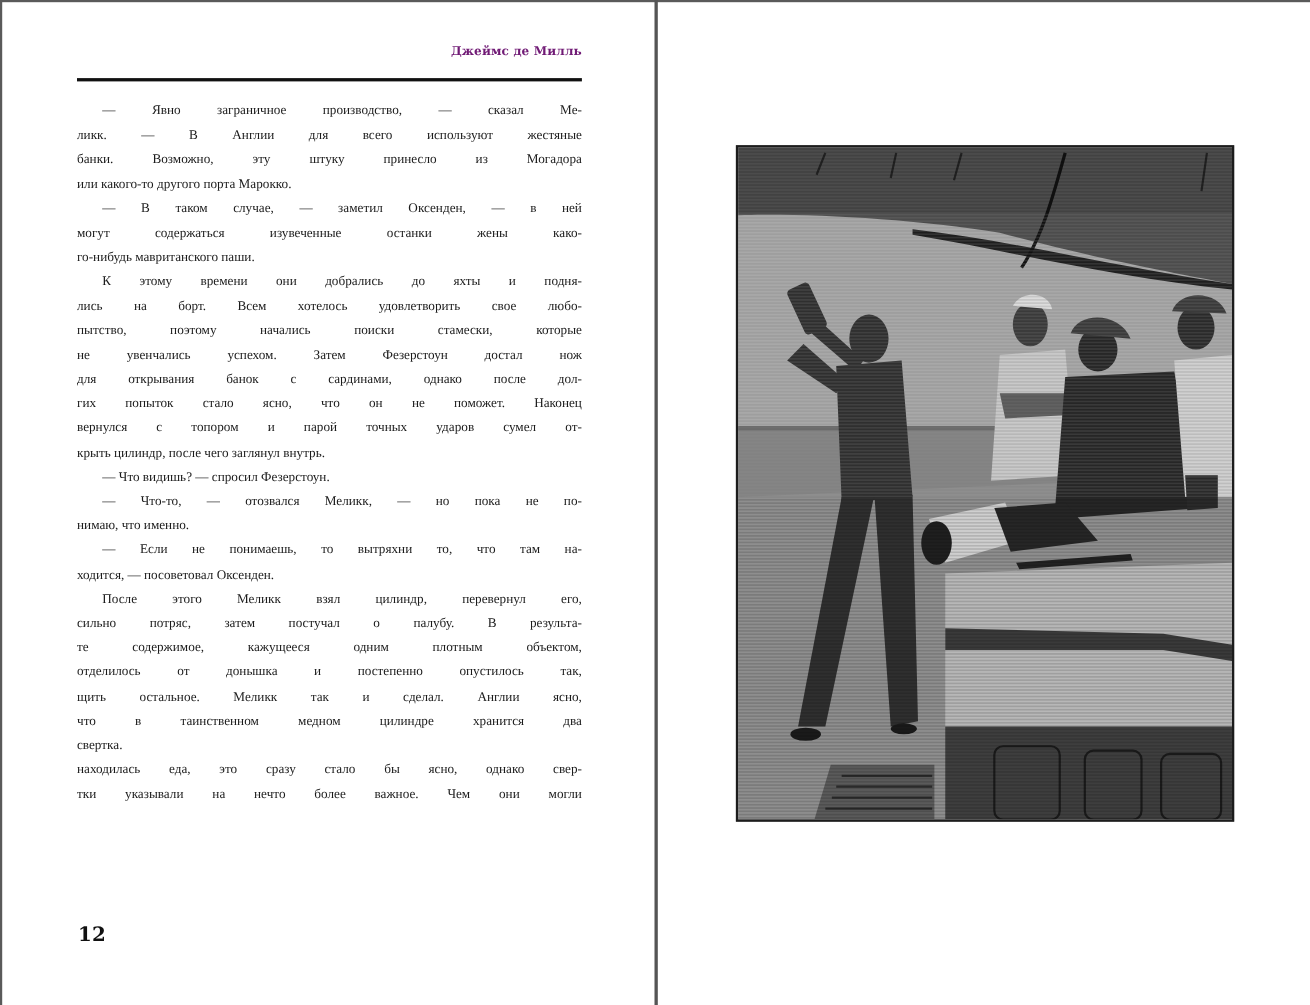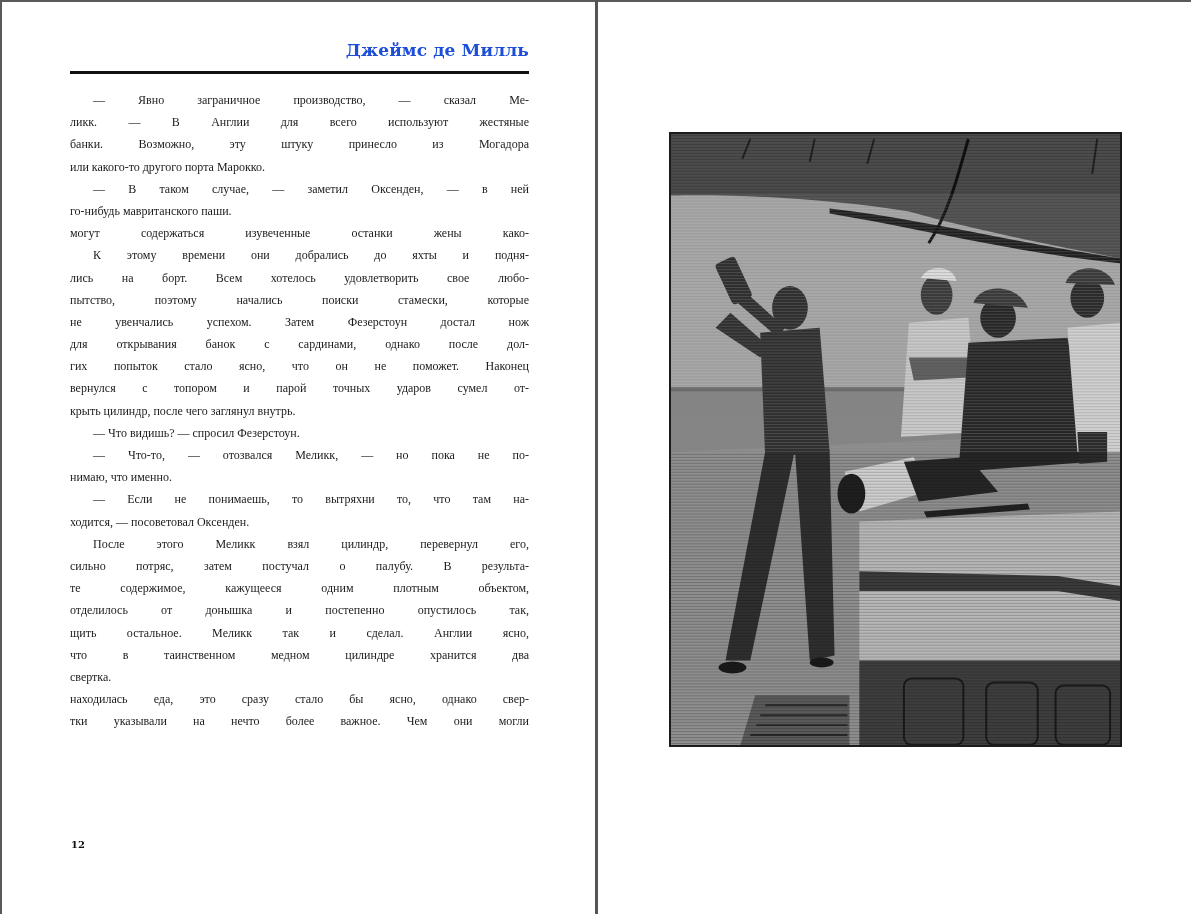--- a/index.html
+++ b/index.html
@@ -9,37 +9,37 @@
       font-family: "DejaVu Serif", "Liberation Serif", serif;
       color: #1a1a1a;
     }
     .frame-top { position: absolute; left: 0; top: 0; width: 1191px; height: 2px; background: #5a5a5a; }
     .frame-left { position: absolute; left: 0; top: 0; width: 2px; height: 914px; background: #5a5a5a; }
     .spine { position: absolute; left: 595px; top: 0; width: 3px; height: 914px; background: #555555; }
 
     .page-left { position: absolute; left: 0; top: 0; width: 595px; height: 914px; }
     .running-head {
       position: absolute; left: 70px; top: 40px; width: 459px; text-align: right;
-      font-family: "DejaVu Serif", serif; font-weight: bold; font-size: 17px; color: #1d4ed8;
+      font-family: "DejaVu Serif", serif; font-weight: bold; font-size: 11px; color: #701a75;
       letter-spacing: 0.1px;
     }
     .head-rule { position: absolute; left: 70px; top: 71px; width: 459px; height: 2.5px; background: #111; }
 
     .body-text {
       position: absolute; left: 70px; top: 89px; width: 459px;
       font-family: "Liberation Serif", "DejaVu Serif", serif;
       font-size: 12px; line-height: 22.2px; color: #1b1b1b;
     }
     .line { display: block; white-space: nowrap; text-align: justify; text-align-last: justify; height: 22.2px; }
     .line.indent { padding-left: 23px; }
     .line.last { text-align-last: left; }
 
     .page-number {
       position: absolute; left: 71px; top: 839px;
-      font-family: "DejaVu Serif", serif; font-weight: bold; font-size: 10px; color: #111;
+      font-family: "DejaVu Serif", serif; font-weight: bold; font-size: 18px; color: #111;
     }
 
     .page-right { position: absolute; left: 598px; top: 0; width: 593px; height: 914px; }
     .illustration {
       position: absolute; left: 71px; top: 132px; width: 453px; height: 615px;
       border: 2px solid #1c1c1c; box-sizing: border-box; overflow: hidden; background: #7a7a7a;
     }
     .illustration svg { display: block; width: 100%; height: 100%; }
   </style>
 </head>
@@ -50,22 +50,22 @@
 
 <div class="page-left">
   <div class="running-head">Джеймс де Милль</div>
   <div class="head-rule"></div>
   <div class="body-text" id="body-text">
       <span class="line indent">— Явно заграничное производство, — сказал Ме-</span>
       <span class="line">ликк. — В Англии для всего используют жестяные</span>
       <span class="line">банки. Возможно, эту штуку принесло из Могадора</span>
       <span class="line last">или какого-то другого порта Марокко.</span>
       <span class="line indent">— В таком случае, — заметил Оксенден, — в ней</span>
+      <span class="line">могут содержаться изувеченные останки жены како-</span>
       <span class="line last">го-нибудь мавританского паши.</span>
-      <span class="line">могут содержаться изувеченные останки жены како-</span>
       <span class="line indent">К этому времени они добрались до яхты и подня-</span>
       <span class="line">лись на борт. Всем хотелось удовлетворить свое любо-</span>
       <span class="line">пытство, поэтому начались поиски стамески, которые</span>
       <span class="line">не увенчались успехом. Затем Фезерстоун достал нож</span>
       <span class="line">для открывания банок с сардинами, однако после дол-</span>
       <span class="line">гих попыток стало ясно, что он не поможет. Наконец</span>
       <span class="line">вернулся с топором и парой точных ударов сумел от-</span>
       <span class="line last">крыть цилиндр, после чего заглянул внутрь.</span>
       <span class="line indent last">— Что видишь? — спросил Фезерстоун.</span>
       <span class="line indent">— Что-то, — отозвался Меликк, — но пока не по-</span>

